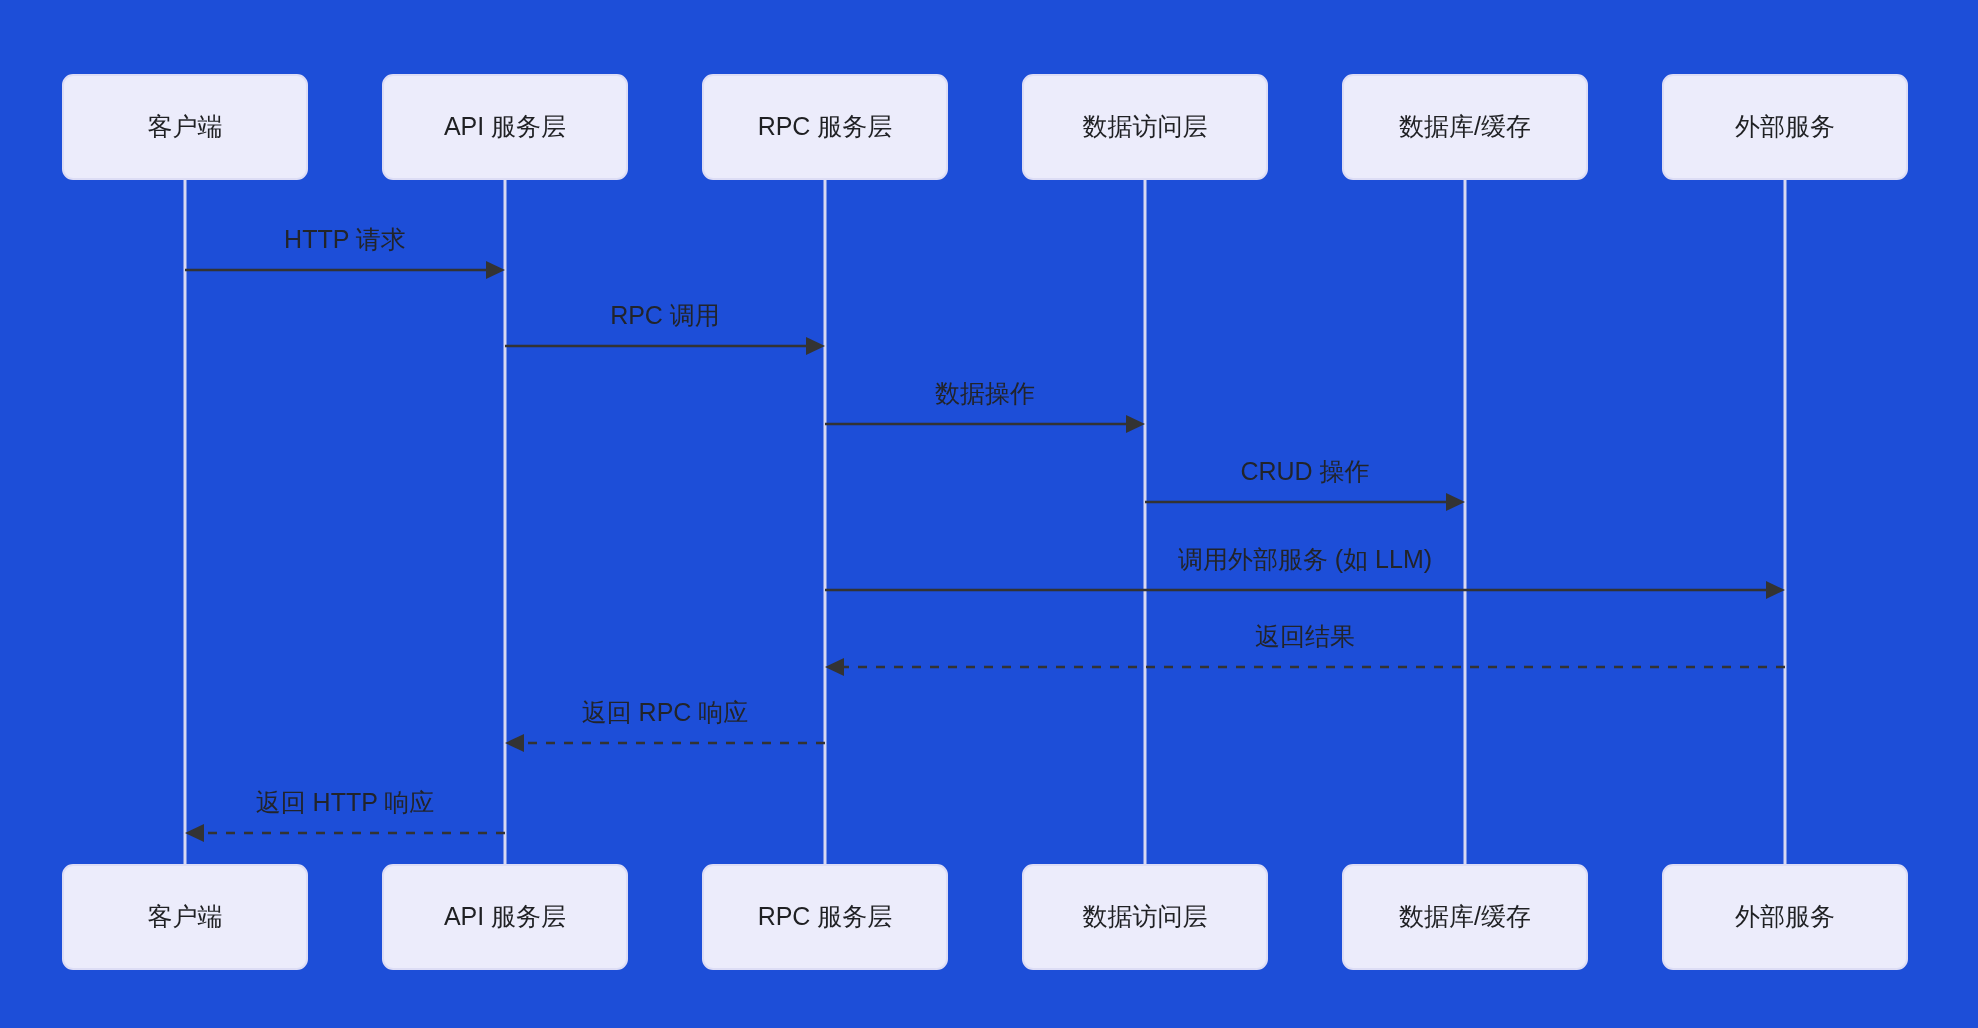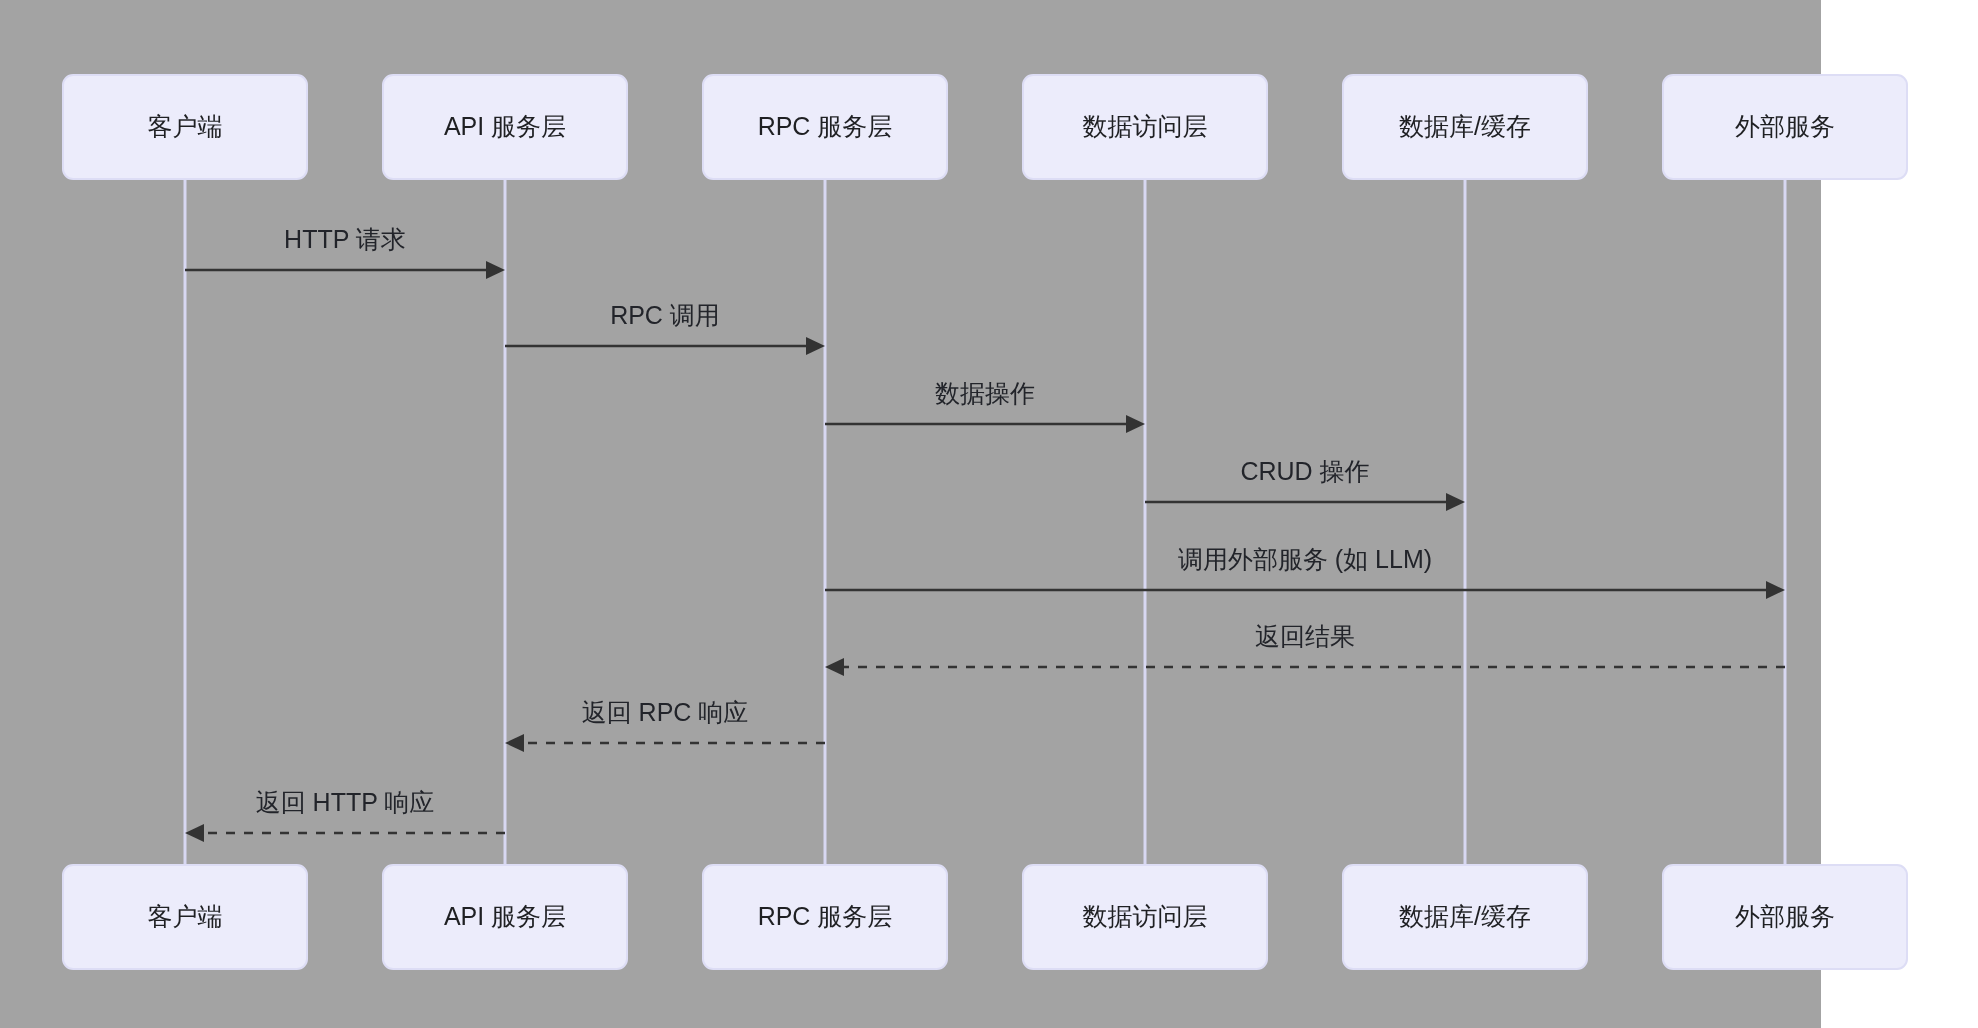--- a/index.html
+++ b/index.html
@@ -9,23 +9,23 @@
     background: #ffffff;
   }
   body {
     font-family: "Liberation Sans", "DejaVu Sans", sans-serif;
     width: 1978px;
     height: 1028px;
     overflow: hidden;
   }
   #diagram-root {
     position: relative;
-    width: 1821px;
+    width: 1978px;
     height: 1028px;
-    background: #a3a3a3;
+    background: #1d4ed8;
   }
   #diagram-svg {
     position: absolute;
     left: 0;
     top: 0;
     width: 1978px;
     height: 1028px;
     display: block;
   }
   .participant-label {

